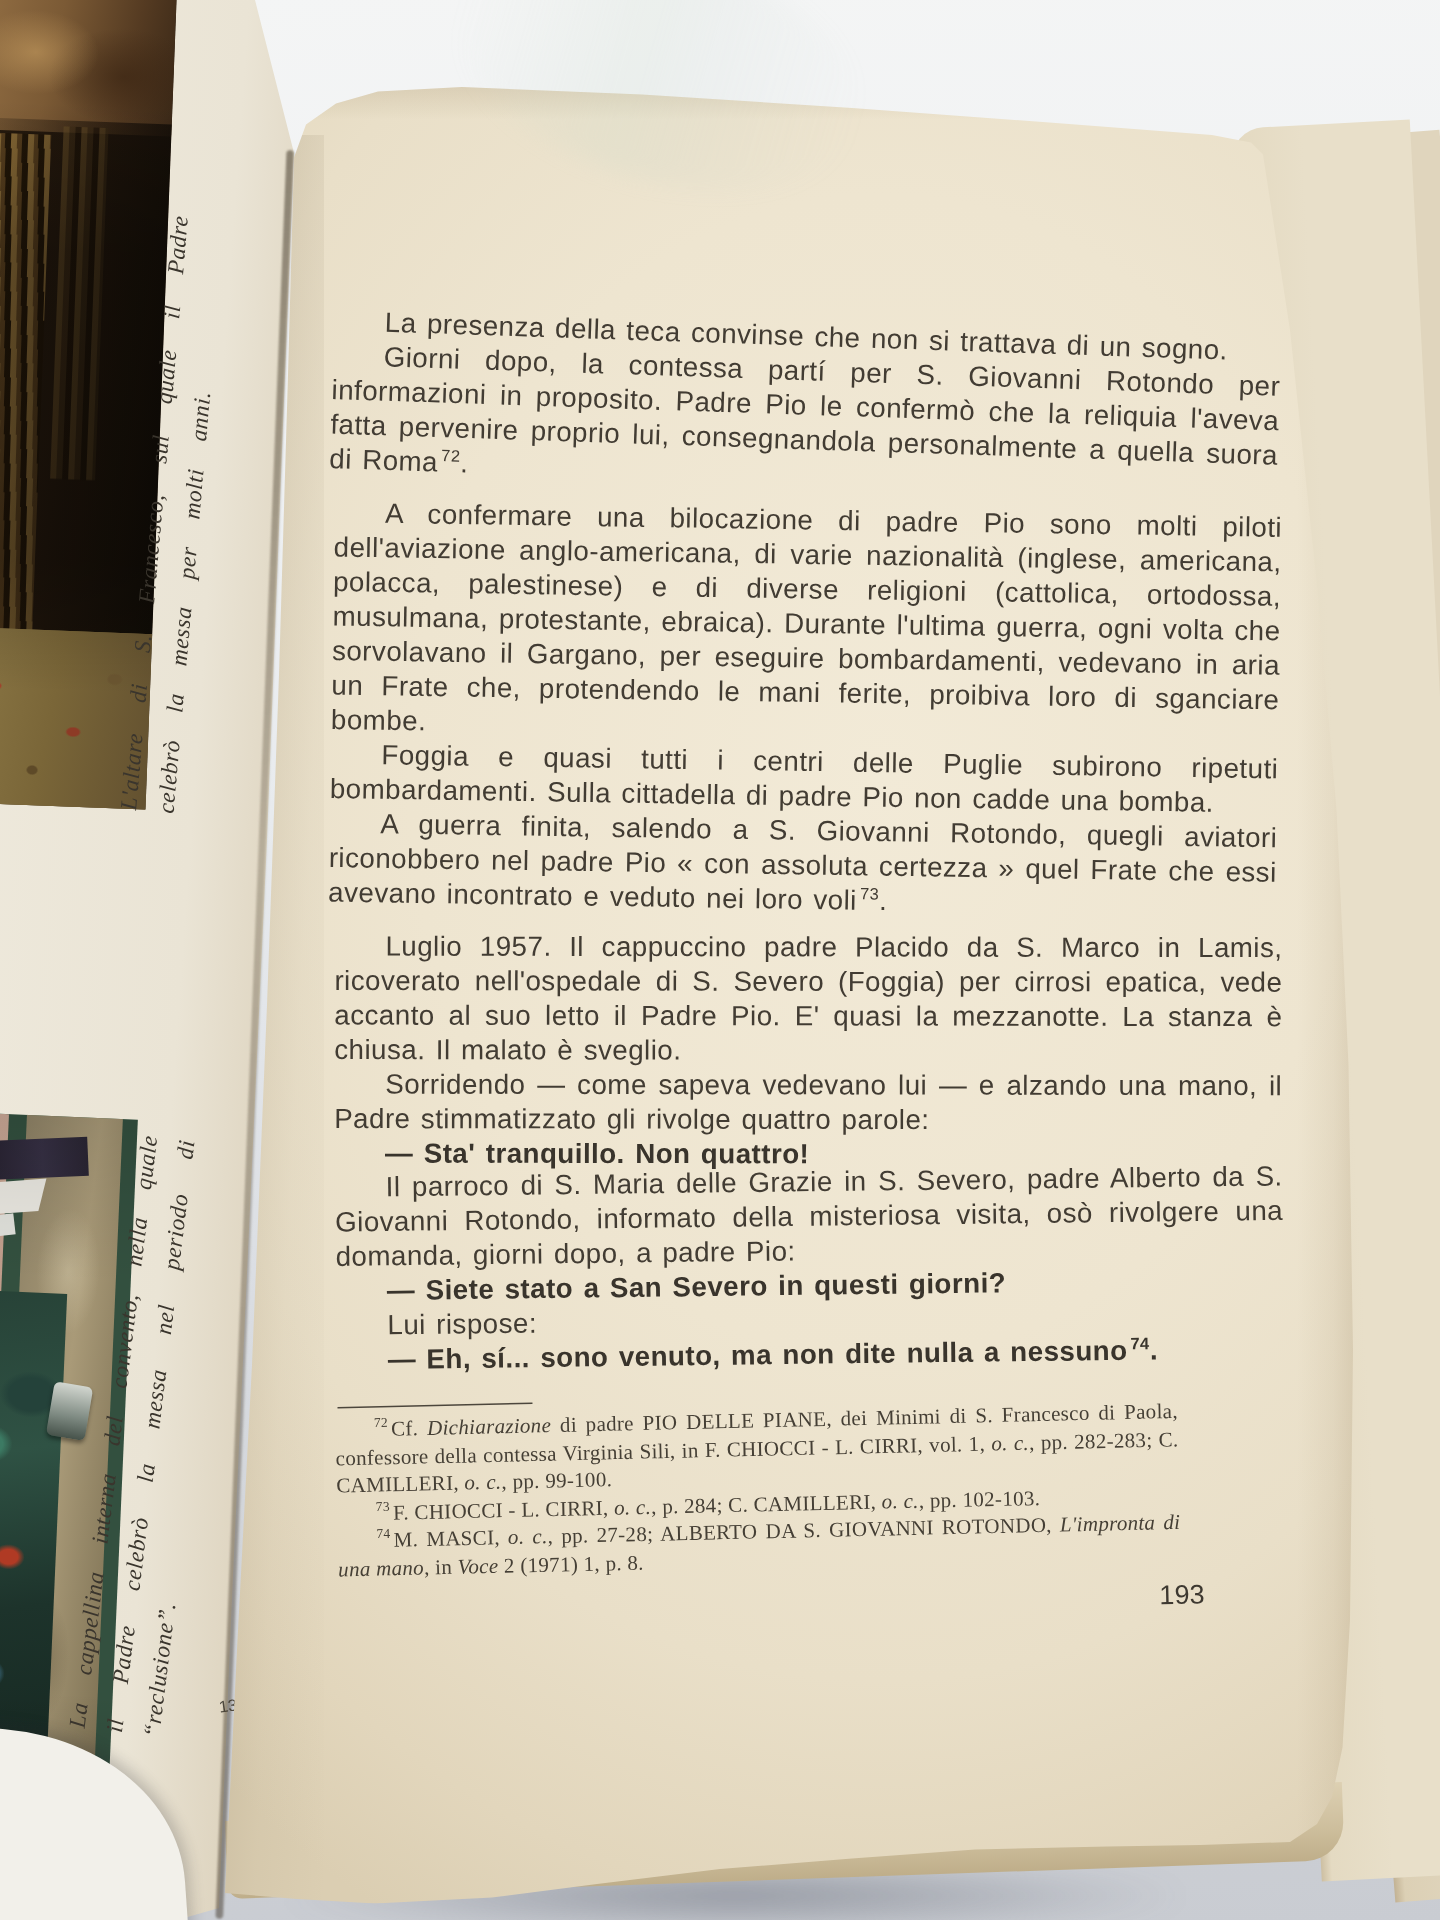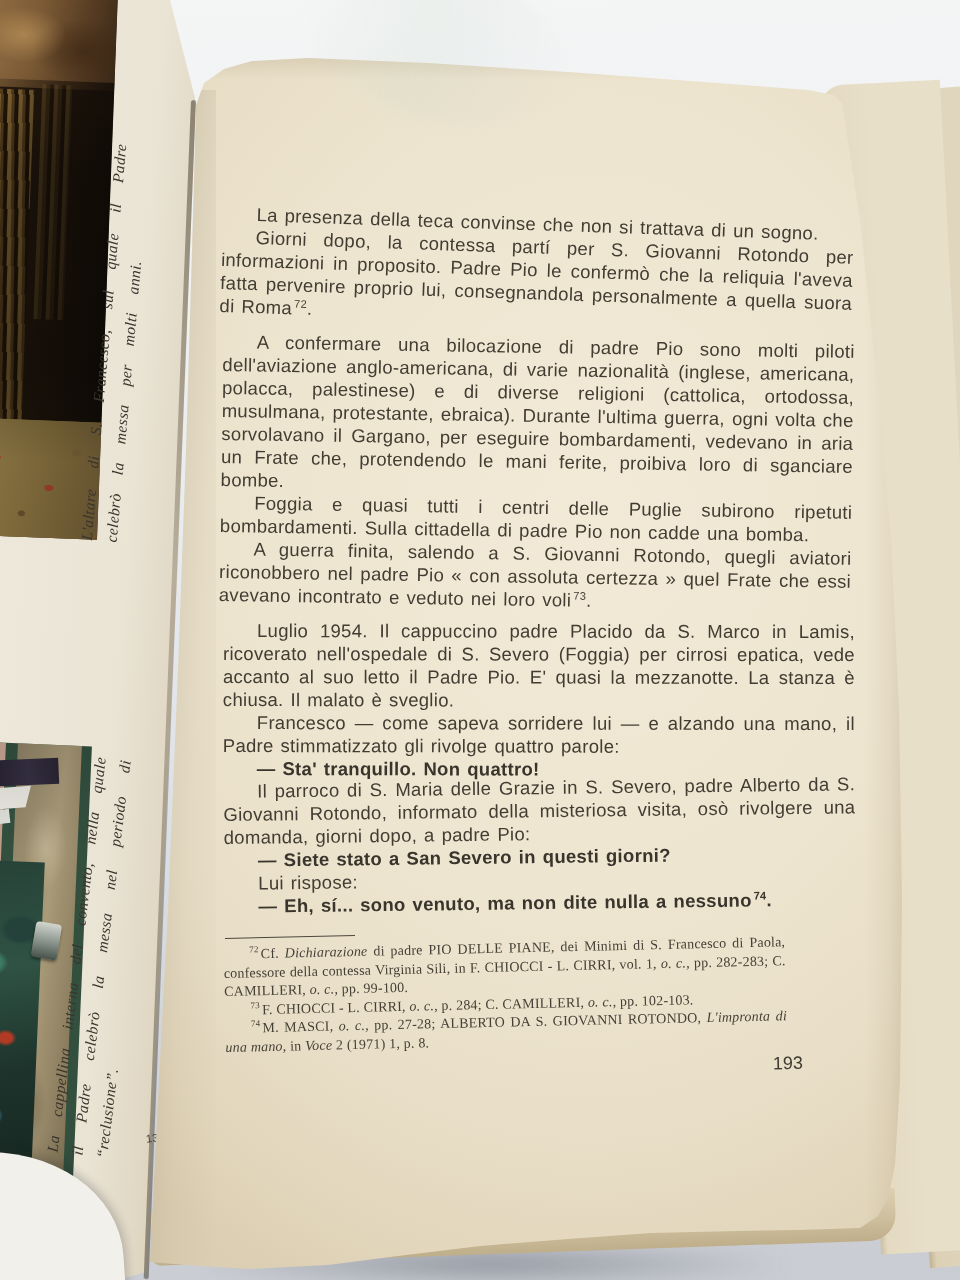--- a/index.html
+++ b/index.html
@@ -192,22 +192,22 @@
       <div class="grp gA">
         <p class="para"><span>La presenza della teca convinse che non si trattava di un sogno.</span></p>
         <p class="para"><span>Giorni dopo, la contessa partí per S. Giovanni Rotondo per informazioni in proposito. Padre Pio le confermò che la reliquia l'aveva fatta pervenire proprio lui, consegnandola personalmente a quella suora di Roma</span><sup class="sp">72</sup><span>.</span></p>
       </div>
       <div class="grp gB">
         <p class="para"><span>A confermare una bilocazione di padre Pio sono molti piloti dell'aviazione anglo-americana, di varie nazionalità (inglese, americana, polacca, palestinese) e di diverse religioni (cattolica, ortodossa, musulmana, protestante, ebraica). Durante l'ultima guerra, ogni volta che sorvolavano il Gargano, per eseguire bombardamenti, vedevano in aria un Frate che, protendendo le mani ferite, proibiva loro di sganciare bombe.</span></p>
         <p class="para"><span>Foggia e quasi tutti i centri delle Puglie subirono ripetuti bombardamenti. Sulla cittadella di padre Pio non cadde una bomba.</span></p>
         <p class="para"><span>A guerra finita, salendo a S. Giovanni Rotondo, quegli aviatori riconobbero nel padre Pio « con assoluta certezza » quel Frate che essi avevano incontrato e veduto nei loro voli</span><sup class="sp">73</sup><span>.</span></p>
       </div>
       <div class="grp gC">
-        <p class="para"><span>Luglio 1954. Il cappuccino padre Placido da S. Marco in Lamis, ricoverato nell'ospedale di S. Severo (Foggia) per cirrosi epatica, vede accanto al suo letto il Padre Pio. E' quasi la mezzanotte. La stanza è chiusa. Il malato è sveglio.</span></p>
-        <p class="para"><span>Francesco — come sapeva sorridere lui — e alzando una mano, il Padre stimmatizzato gli rivolge quattro parole:</span></p>
+        <p class="para"><span>Luglio 1957. Il cappuccino padre Placido da S. Marco in Lamis, ricoverato nell'ospedale di S. Severo (Foggia) per cirrosi epatica, vede accanto al suo letto il Padre Pio. E' quasi la mezzanotte. La stanza è chiusa. Il malato è sveglio.</span></p>
+        <p class="para"><span>Sorridendo — come sapeva vedevano lui — e alzando una mano, il Padre stimmatizzato gli rivolge quattro parole:</span></p>
         <p class="para b"><span>— Sta' tranquillo. Non quattro!</span></p>
       </div>
       <div class="grp gD">
         <p class="para"><span>Il parroco di S. Maria delle Grazie in S. Severo, padre Alberto da S. Giovanni Rotondo, informato della misteriosa visita, osò rivolgere una domanda, giorni dopo, a padre Pio:</span></p>
         <p class="para b"><span>— Siete stato a San Severo in questi giorni?</span></p>
         <p class="para"><span>Lui rispose:</span></p>
         <p class="para b"><span>— Eh, sí... sono venuto, ma non dite nulla a nessuno</span><sup class="sp">74</sup><span>.</span></p>
       </div>
       <div class="grp gE">
         <hr class="fnrule">

